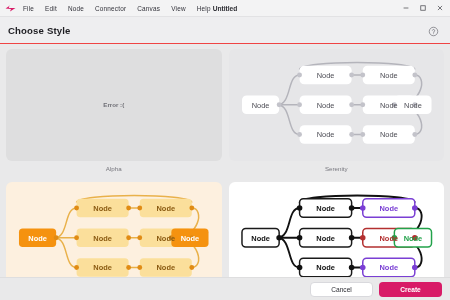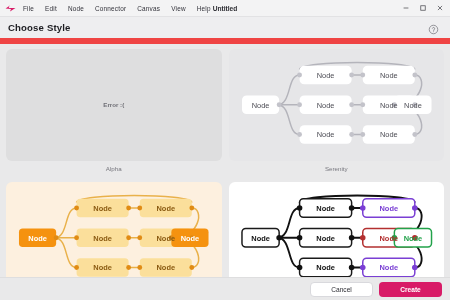--- a/index.html
+++ b/index.html
@@ -35,21 +35,21 @@
     color: #55555c;
   }
   .wbtn svg { display: block; }
 
   
   .header {
     height: 27px;
     background: #eeeef0;
     display: flex; align-items: center;
     padding: 0 8px;
-    border-bottom: 6px solid #ef4444;
+    border-bottom: 1px solid #ef4444;
   }
   .page-title { font-size: 9.6px; font-weight: bold; color: #1d1d22; letter-spacing: .15px; }
   .help-btn { margin-left: auto; width: 14px; height: 14px; color: #6a6a72; }
 
   
   .grid {
     padding: 5px 6px 0 6px;
     display: grid;
     grid-template-columns: 1fr 1fr;
     gap: 7px 7px;

